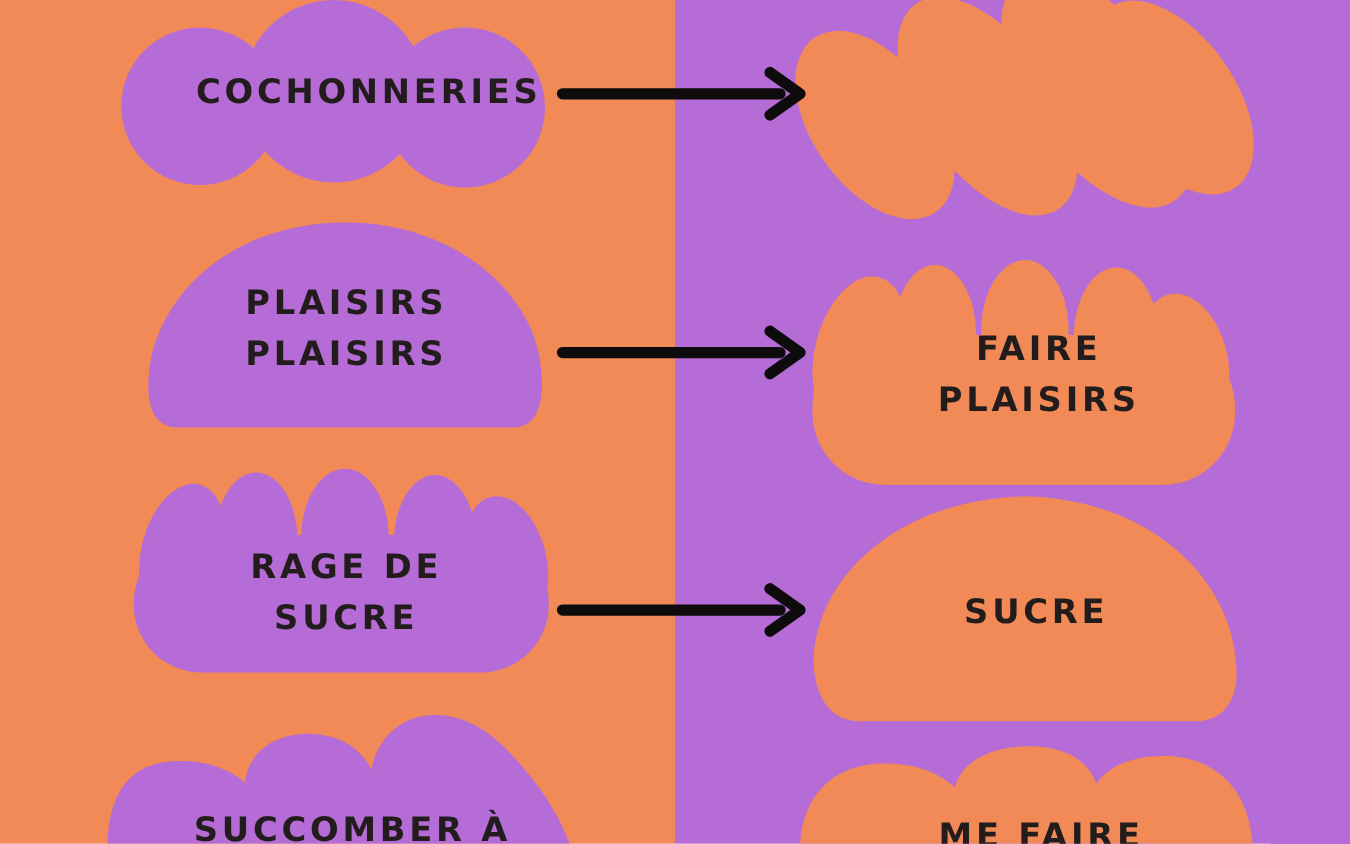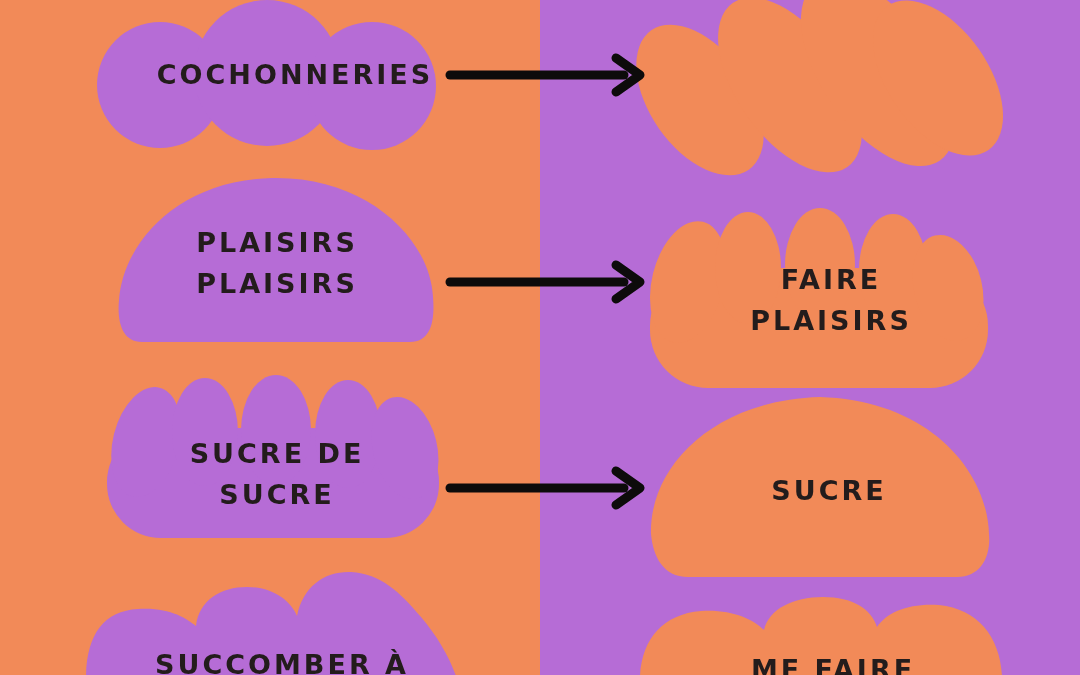--- a/index.html
+++ b/index.html
@@ -101,21 +101,21 @@
   <div class="label" style="left:277px;top:263px">
     <div>PLAISIRS</div>
     <div>PLAISIRS</div>
   </div>
   <div class="label" style="left:831px;top:300px">
     <div>FAIRE</div>
     <div>PLAISIRS</div>
   </div>
 
   <div class="label" style="left:277px;top:474px">
-    <div>SUCRE DE</div>
+    <div>RAGE DE</div>
     <div>SUCRE</div>
   </div>
   <div class="label" style="left:829px;top:490px">
     <div>SUCRE</div>
   </div>
 
   <div class="label" style="left:282px;top:664px">
     <div>SUCCOMBER À</div>
   </div>
   <div class="label" style="left:833px;top:669px">

